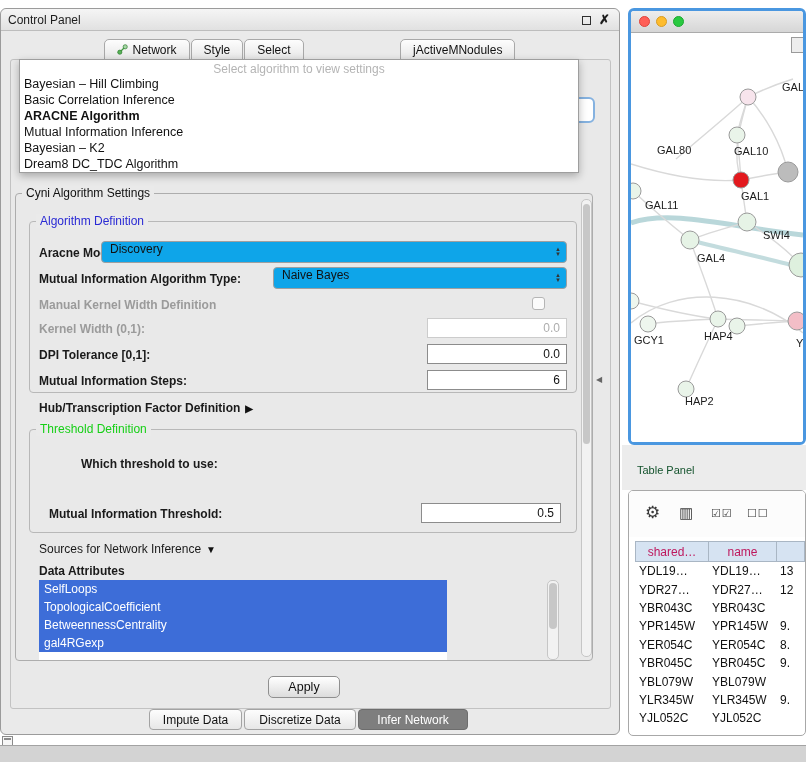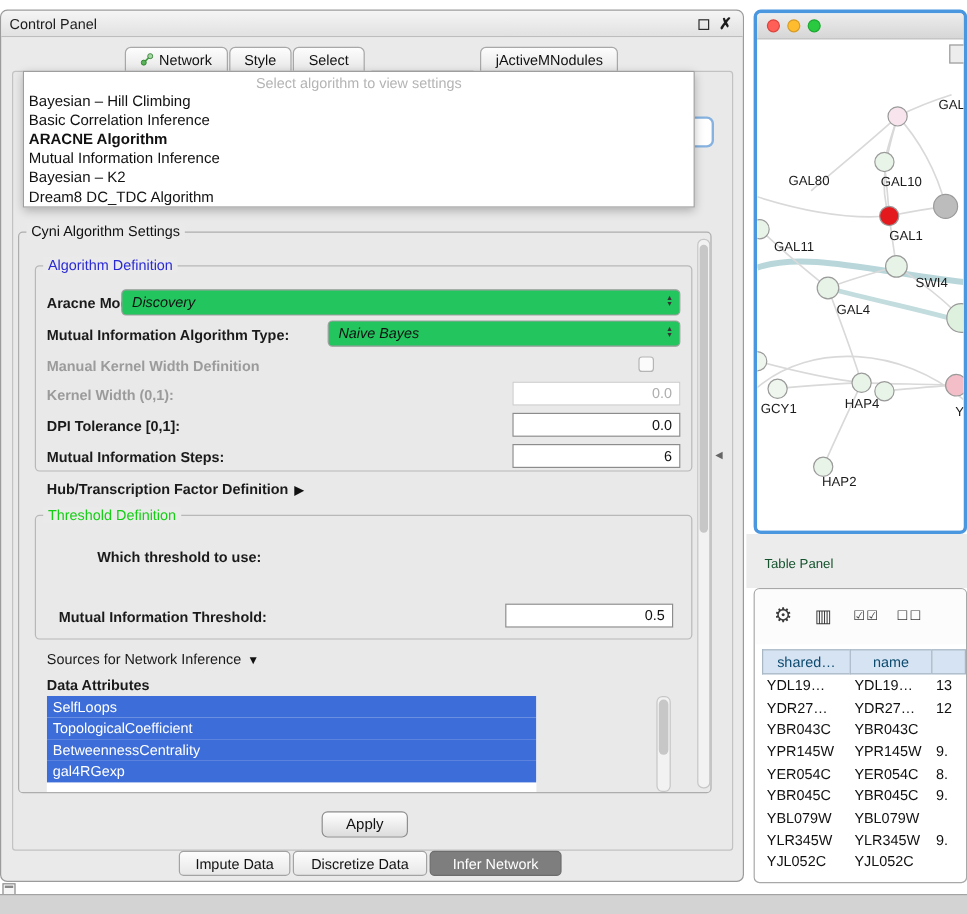--- a/index.html
+++ b/index.html
@@ -38,22 +38,22 @@
   .gtitle { position:absolute; top:-8px; left:6px; background:#eaeaea; padding:0 4px; font-size:12px; white-space:nowrap; }
   .t-black { color:#111; } .t-blue { color:#2a2ad4; } .t-green { color:#15cf15; }
   #grp-cyni    { left:14px; top:184px; width:578px; height:468px; }
   #grp-algdef  { left:28px; top:212px; width:548px; height:172px; border-color:#b8b8b8; }
   #grp-thresh  { left:28px; top:420px; width:548px; height:104px; border-color:#b8b8b8; }
   #grp-mithresh{ left:38px; top:474px; width:528px; height:46px;  border-color:#b8b8b8; }
 
   .flabel { position:absolute; font-size:12px; font-weight:bold; color:#1a1a1a; white-space:nowrap; }
   .flabel.disabled { color:#9b9b9b; }
 
-  .combo { position:absolute; background:#22c55e; border:1px solid #9f9f9f; border-radius:4px;
-    font-size:12px; color:#111; display:flex; align-items:center; padding-left:8px;font-style:italic; }
+  .combo { position:absolute; background:#0ea5e9; border:1px solid #9f9f9f; border-radius:4px;
+    font-size:12px; color:#111; display:flex; padding-left:8px; }
   .combo .arrows { position:absolute; right:5px; top:0; bottom:0; display:flex; flex-direction:column;
     justify-content:center; font-size:6px; line-height:5px; color:#333; }
   #combo-aracne { left:100px; top:232px; width:466px; height:22px; }
   #combo-mitype { left:272px; top:258px; width:294px; height:22px; }
   #combo-which  { left:235px; top:443px; width:292px; height:22px; }
 
   .tfield { position:absolute; background:#ffffff; border:1px solid #8c8c8c; font-size:12px;
     text-align:right; padding-right:6px; color:#111; font-family:"Liberation Sans",sans-serif; }
   .tfield.disabled { border-color:#cccccc; color:#aeaeae; }
   #field-kernel { left:426px; top:309px; width:140px; height:20px; }
@@ -104,21 +104,21 @@
   .table-panel-title { position:absolute; left:637px; top:464px; font-size:11px; color:#14532d; }
   .table-window { position:absolute; left:628px; top:490px; width:178px; height:246px;
     background:#ffffff; border:1px solid #a8a8a8; border-radius:5px; overflow:hidden; }
   .tp-toolbar { position:absolute; left:0; top:0; right:0; height:46px; background:#fcfcfc; }
   .tp-icon { position:absolute; color:#3a3a3a; }
   #icon-gear { left:16px; top:11px; font-size:17px; }
   #icon-cols { left:50px; top:13px; font-size:15px; }
   #icon-checked { left:82px; top:16px; font-size:11px; letter-spacing:1px; }
   #icon-unchecked { left:118px; top:16px; font-size:11px; letter-spacing:1px; }
   .tp-header { position:absolute; left:6px; top:50px; right:0; height:21px; display:flex; }
-  .tp-hcell { background:#d6e3f2; border:1px solid #a9b6c4; border-right:none; font-size:12px; color:#0c4a6e;
+  .tp-hcell { background:#d6e3f2; border:1px solid #a9b6c4; border-right:none; font-size:12px; color:#be185d;
     display:flex; align-items:center; justify-content:center; overflow:hidden; white-space:nowrap; }
   .tp-hcell:last-child { border-right:1px solid #a9b6c4; }
   .tp-hcell.c0 { width:73px; } .tp-hcell.c1 { width:68px; } .tp-hcell.c2 { flex:1; }
   .tp-body { position:absolute; left:6px; top:71px; right:0; bottom:0; overflow:hidden; }
   .tp-row { display:flex; height:18.4px; align-items:center; }
   .tp-cell { font-size:12px; color:#111; padding-left:4px; overflow:hidden; white-space:nowrap; }
   .tp-cell.c0 { width:73px; } .tp-cell.c1 { width:68px; } .tp-cell.c2 { flex:1; }
 
   
   .bottom-strip { position:absolute; left:0; top:745px; width:806px; height:17px;

